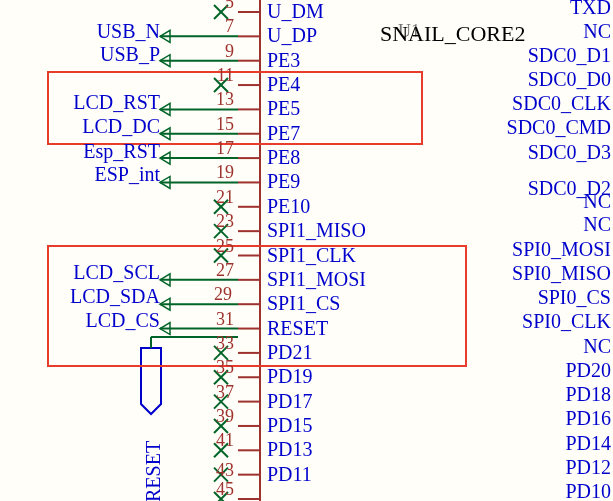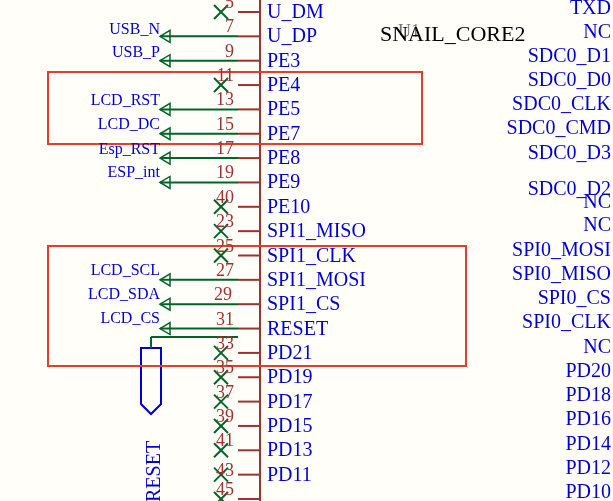--- a/index.html
+++ b/index.html
@@ -19,21 +19,21 @@
   }
   .pin-label {
     position: absolute;
     color: #0000cd;
     font-size: 20px;
     white-space: nowrap;
   }
   .net-label {
     position: absolute;
     color: #0000cd;
-    font-size: 16px;
+    font-size: 20px;
     white-space: nowrap;
     text-align: right;
   }
   .net-label-r {
     position: absolute;
     color: #0000cd;
     font-size: 20px;
     white-space: nowrap;
   }
   .pin-num {
@@ -200,21 +200,21 @@
     <div class="pin-num" style="left: 206px; top: 65.05px;">11</div>
     <div class="pin-label" style="left: 267px; top: 73.05px;">PE4</div>
     <div class="pin-num" style="left: 206px; top: 89.4px;">13</div>
     <div class="pin-label" style="left: 267px; top: 97.4px;">PE5</div>
     <div class="pin-num" style="left: 206px; top: 113.75px;">15</div>
     <div class="pin-label" style="left: 267px; top: 121.75px;">PE7</div>
     <div class="pin-num" style="left: 206px; top: 138.1px;">17</div>
     <div class="pin-label" style="left: 267px; top: 146.1px;">PE8</div>
     <div class="pin-num" style="left: 206px; top: 162.45px;">19</div>
     <div class="pin-label" style="left: 267px; top: 170.45px;">PE9</div>
-    <div class="pin-num" style="left: 206px; top: 186.8px;">40</div>
+    <div class="pin-num" style="left: 206px; top: 186.8px;">21</div>
     <div class="pin-label" style="left: 267px; top: 194.8px;">PE10</div>
     <div class="pin-num" style="left: 206px; top: 211.15px;">23</div>
     <div class="pin-label" style="left: 267px; top: 219.15px;">SPI1_MISO</div>
     <div class="pin-num" style="left: 206px; top: 235.5px;">25</div>
     <div class="pin-label" style="left: 267px; top: 243.5px;">SPI1_CLK</div>
     <div class="pin-num" style="left: 206px; top: 259.85px;">27</div>
     <div class="pin-label" style="left: 267px; top: 267.85px;">SPI1_MOSI</div>
     <div class="pin-num" style="left: 204px; top: 284.2px;">29</div>
     <div class="pin-label" style="left: 267px; top: 292.2px;">SPI1_CS</div>
     <div class="pin-num" style="left: 206px; top: 308.55px;">31</div>

